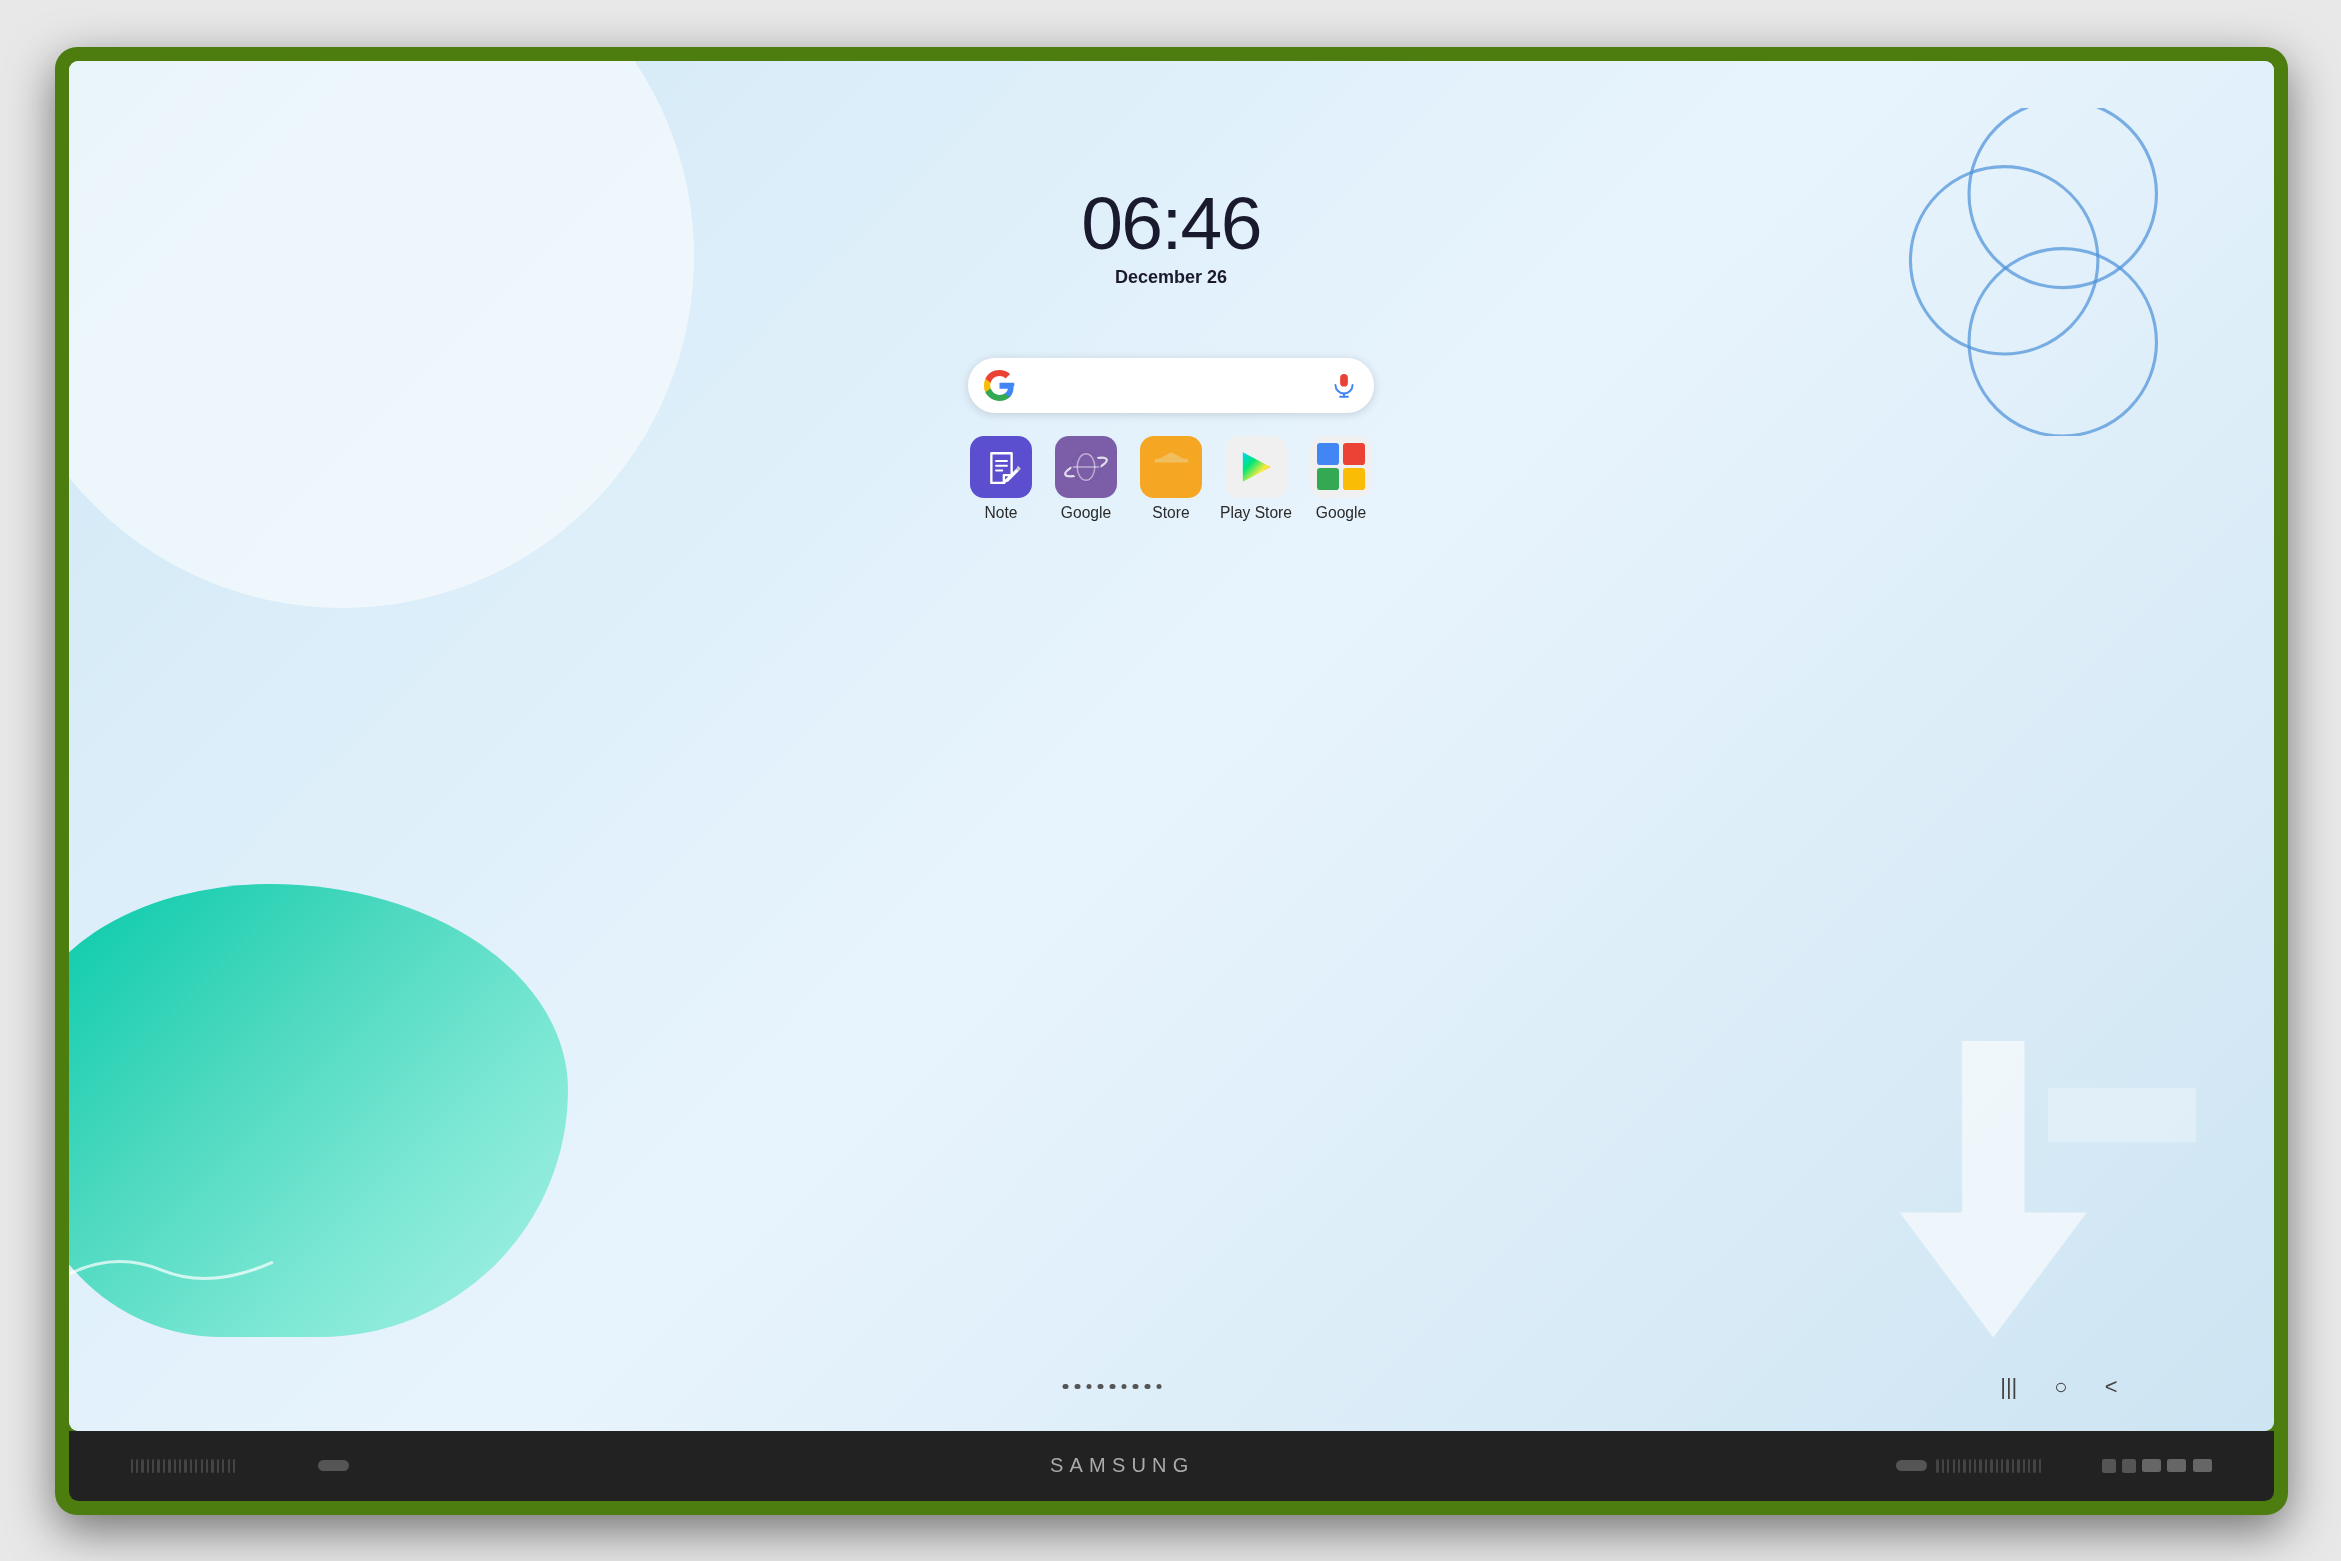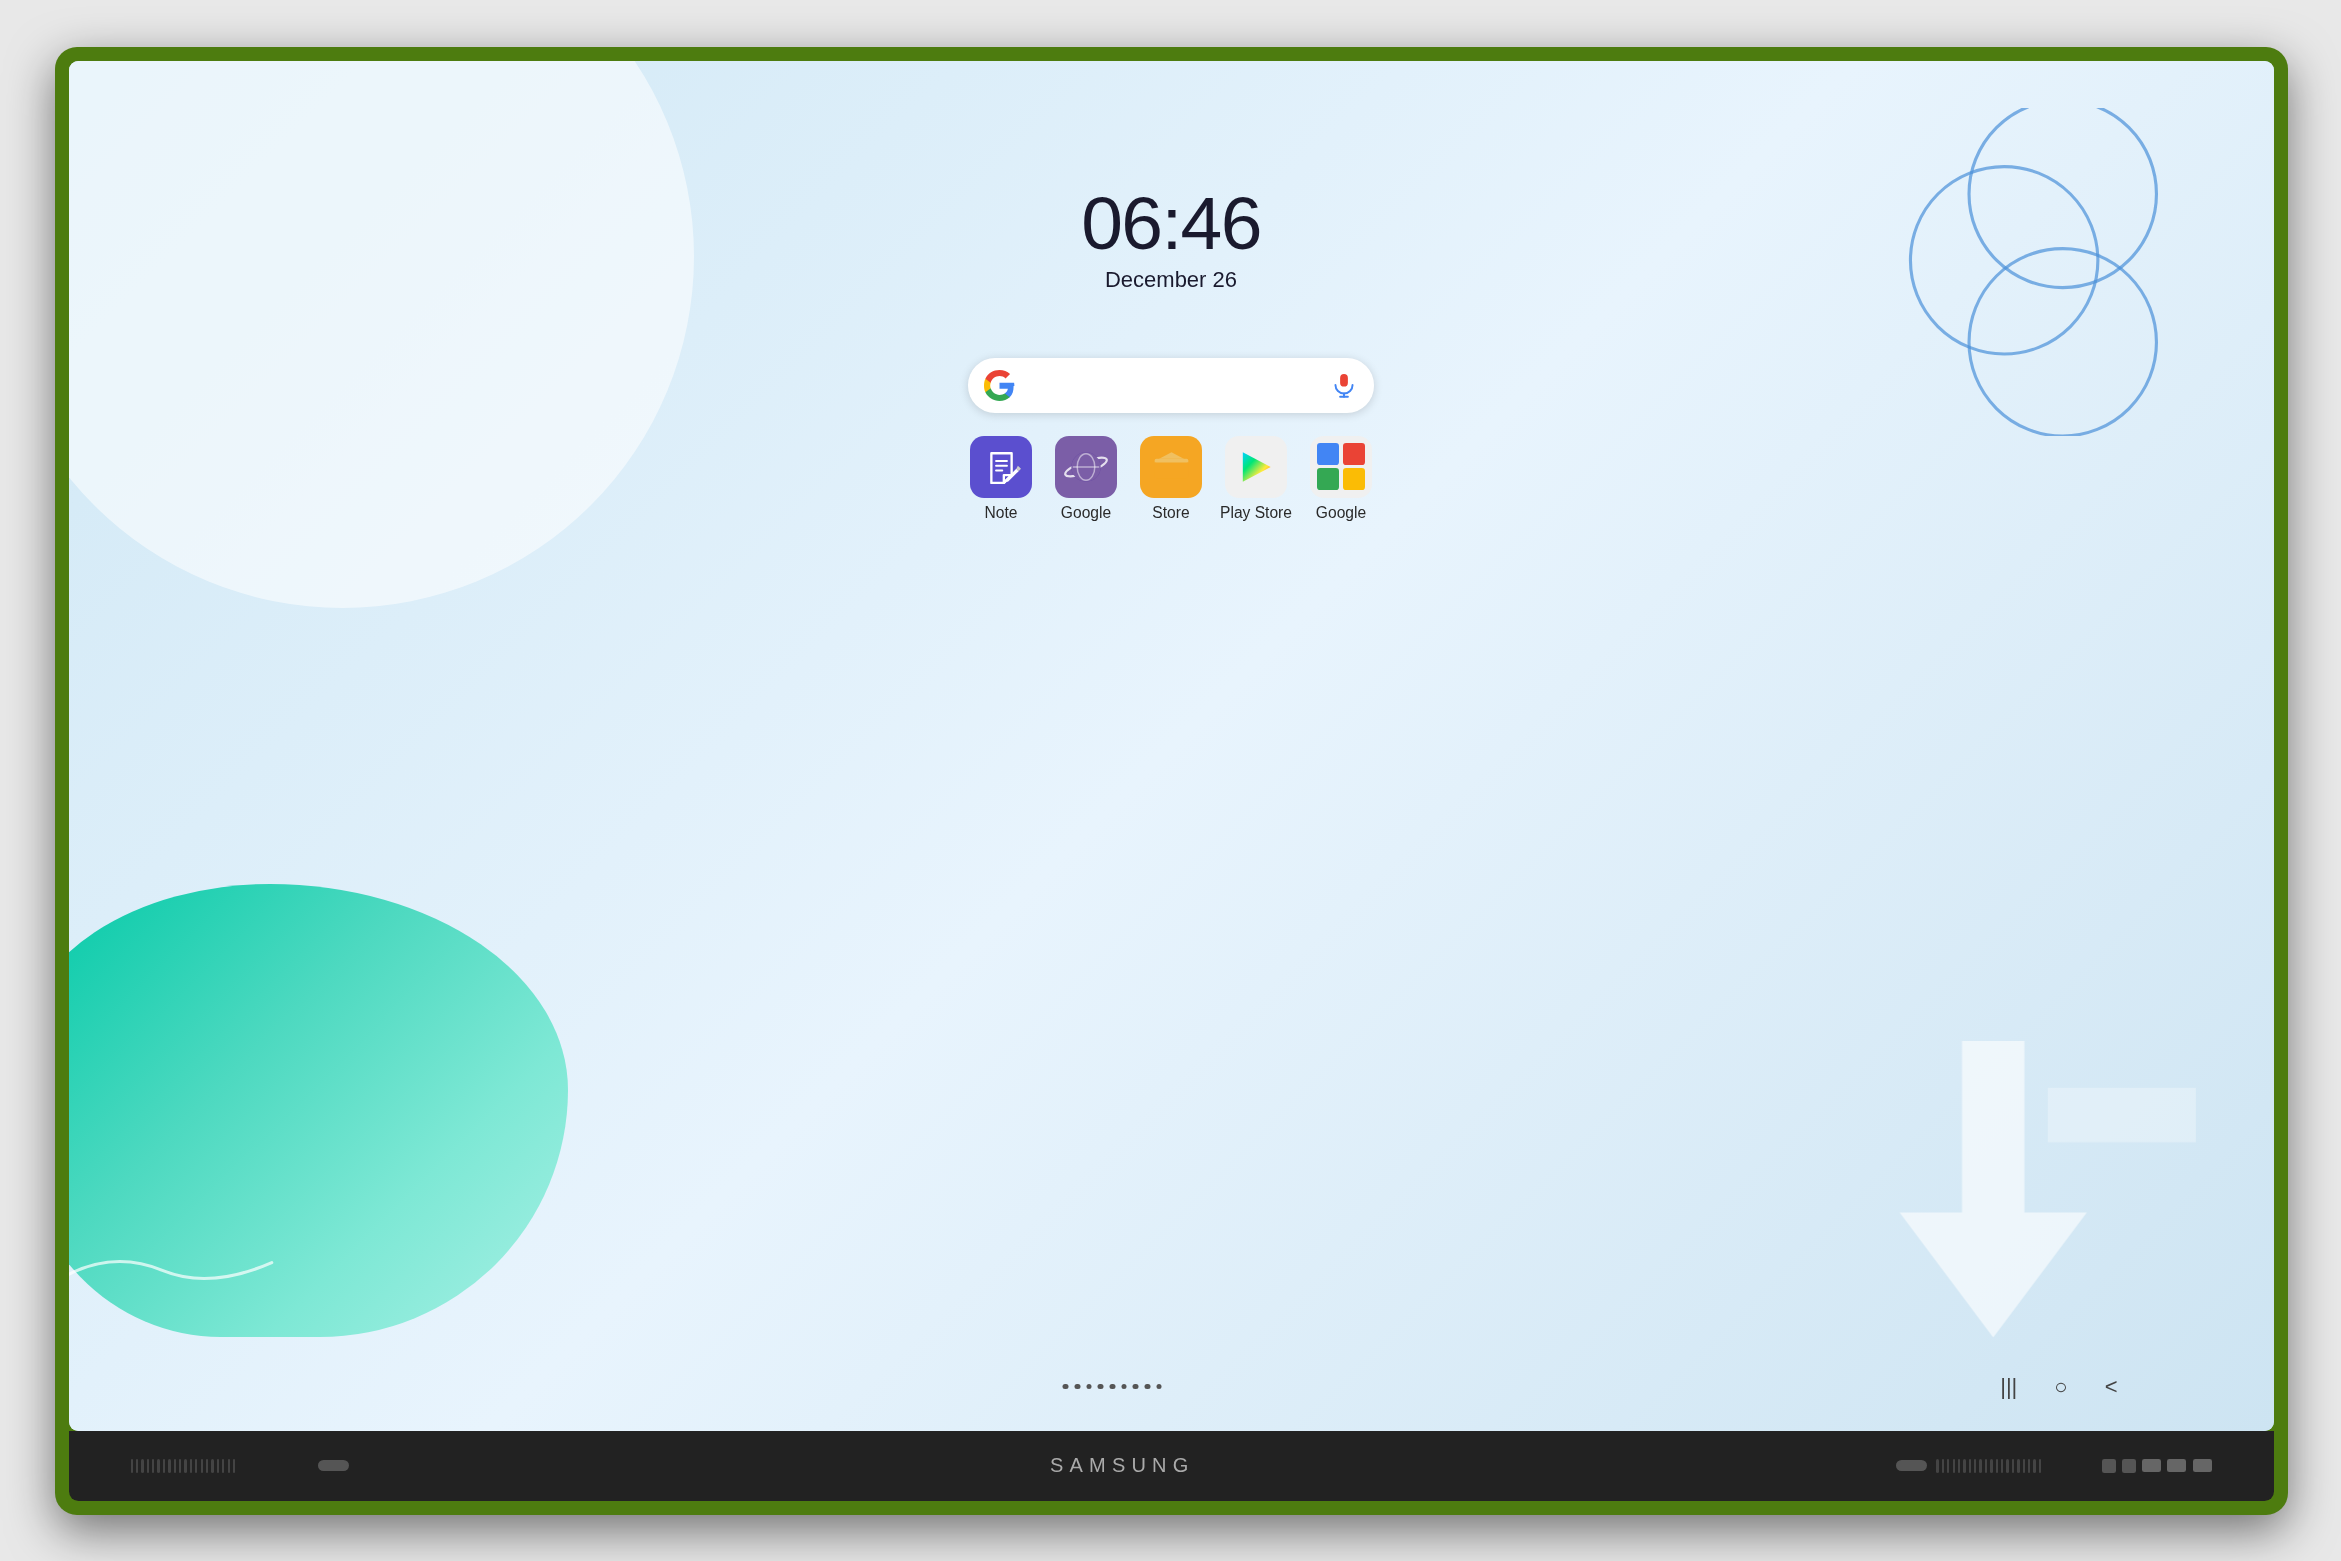--- a/index.html
+++ b/index.html
@@ -104,24 +104,24 @@
 
     .clock-time {
       font-size: 75px;
       font-weight: 300;
       color: #1a1a2e;
       letter-spacing: -1.6px;
       line-height: 1;
     }
 
     .clock-date {
-      font-size: 22px;
+      font-size: 18px;
       color: #1a1a2e;
       margin-top: 6.2px;
-      font-weight: 400;
+      font-weight: 700;
     }
 
     
     .search-bar {
       position: absolute;
       top: 297px;
       left: 50%;
       transform: translateX(-50%);
       width: 406px;
       height: 55px;

